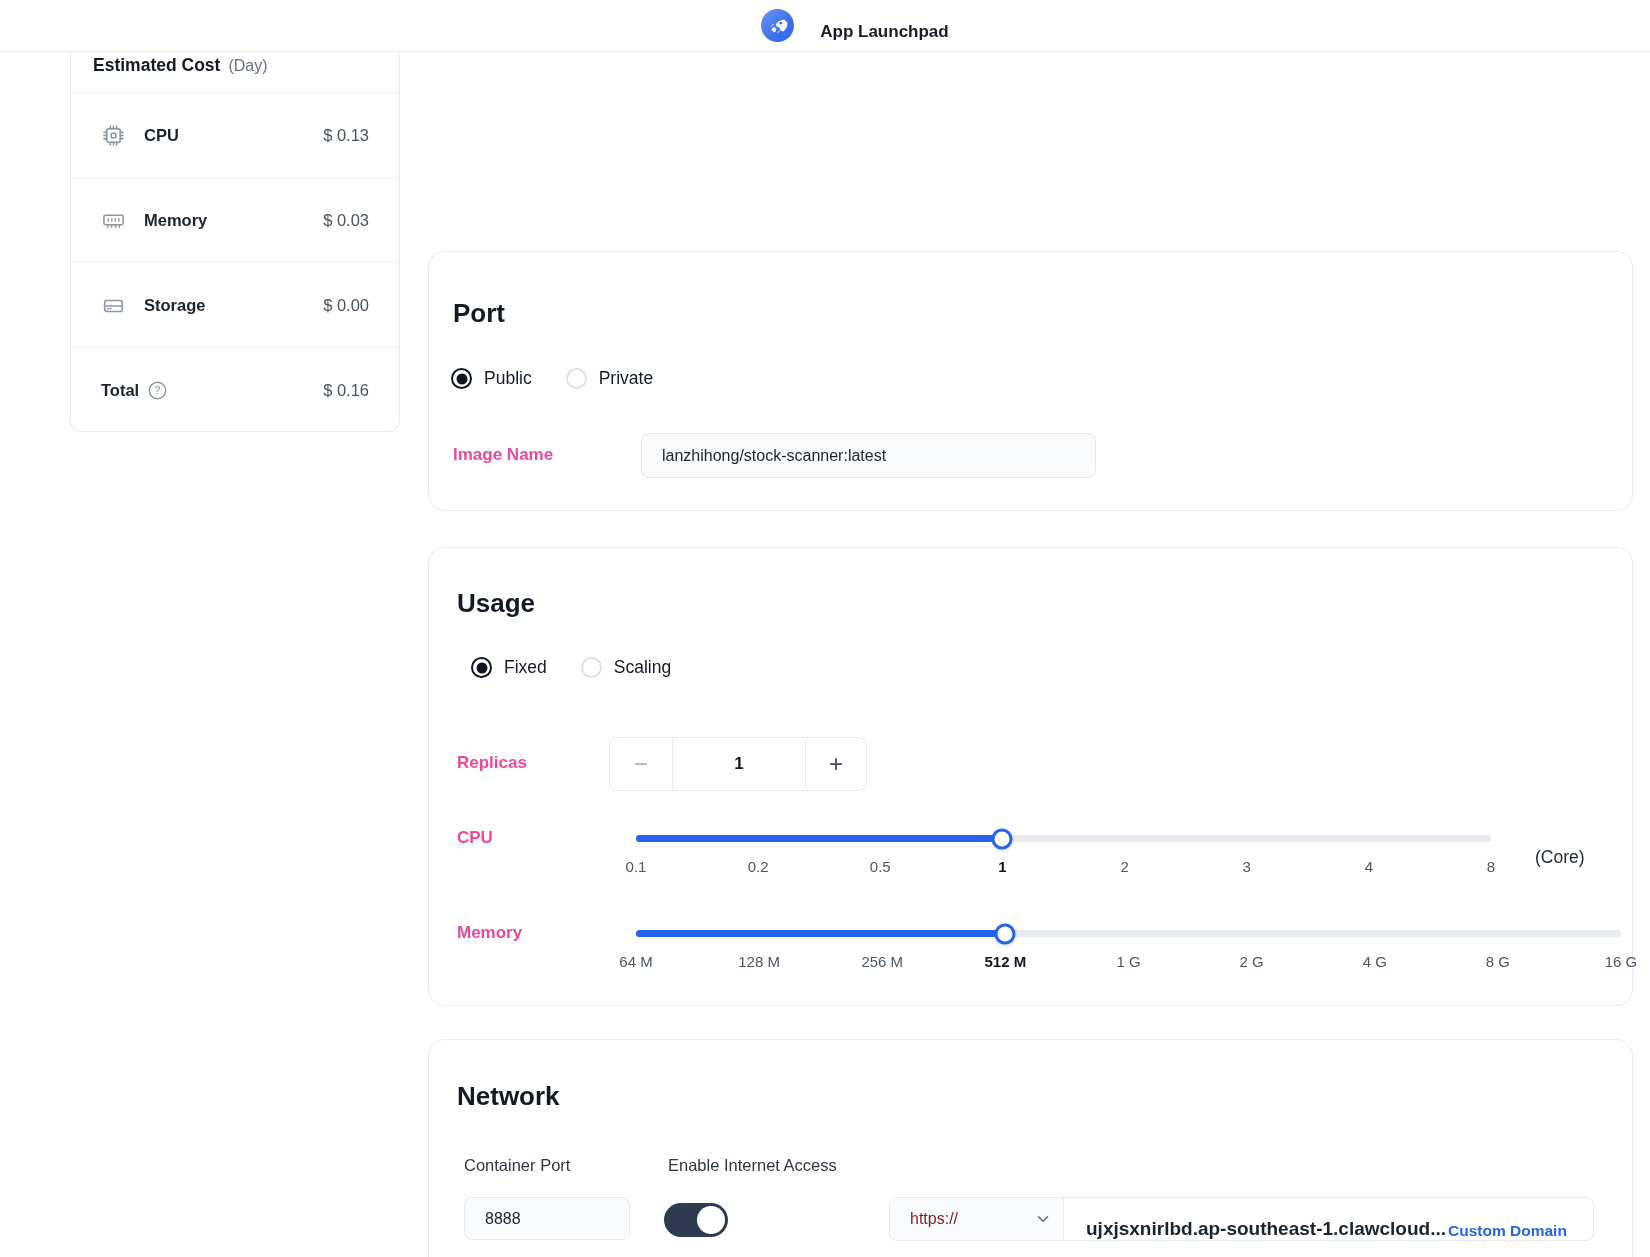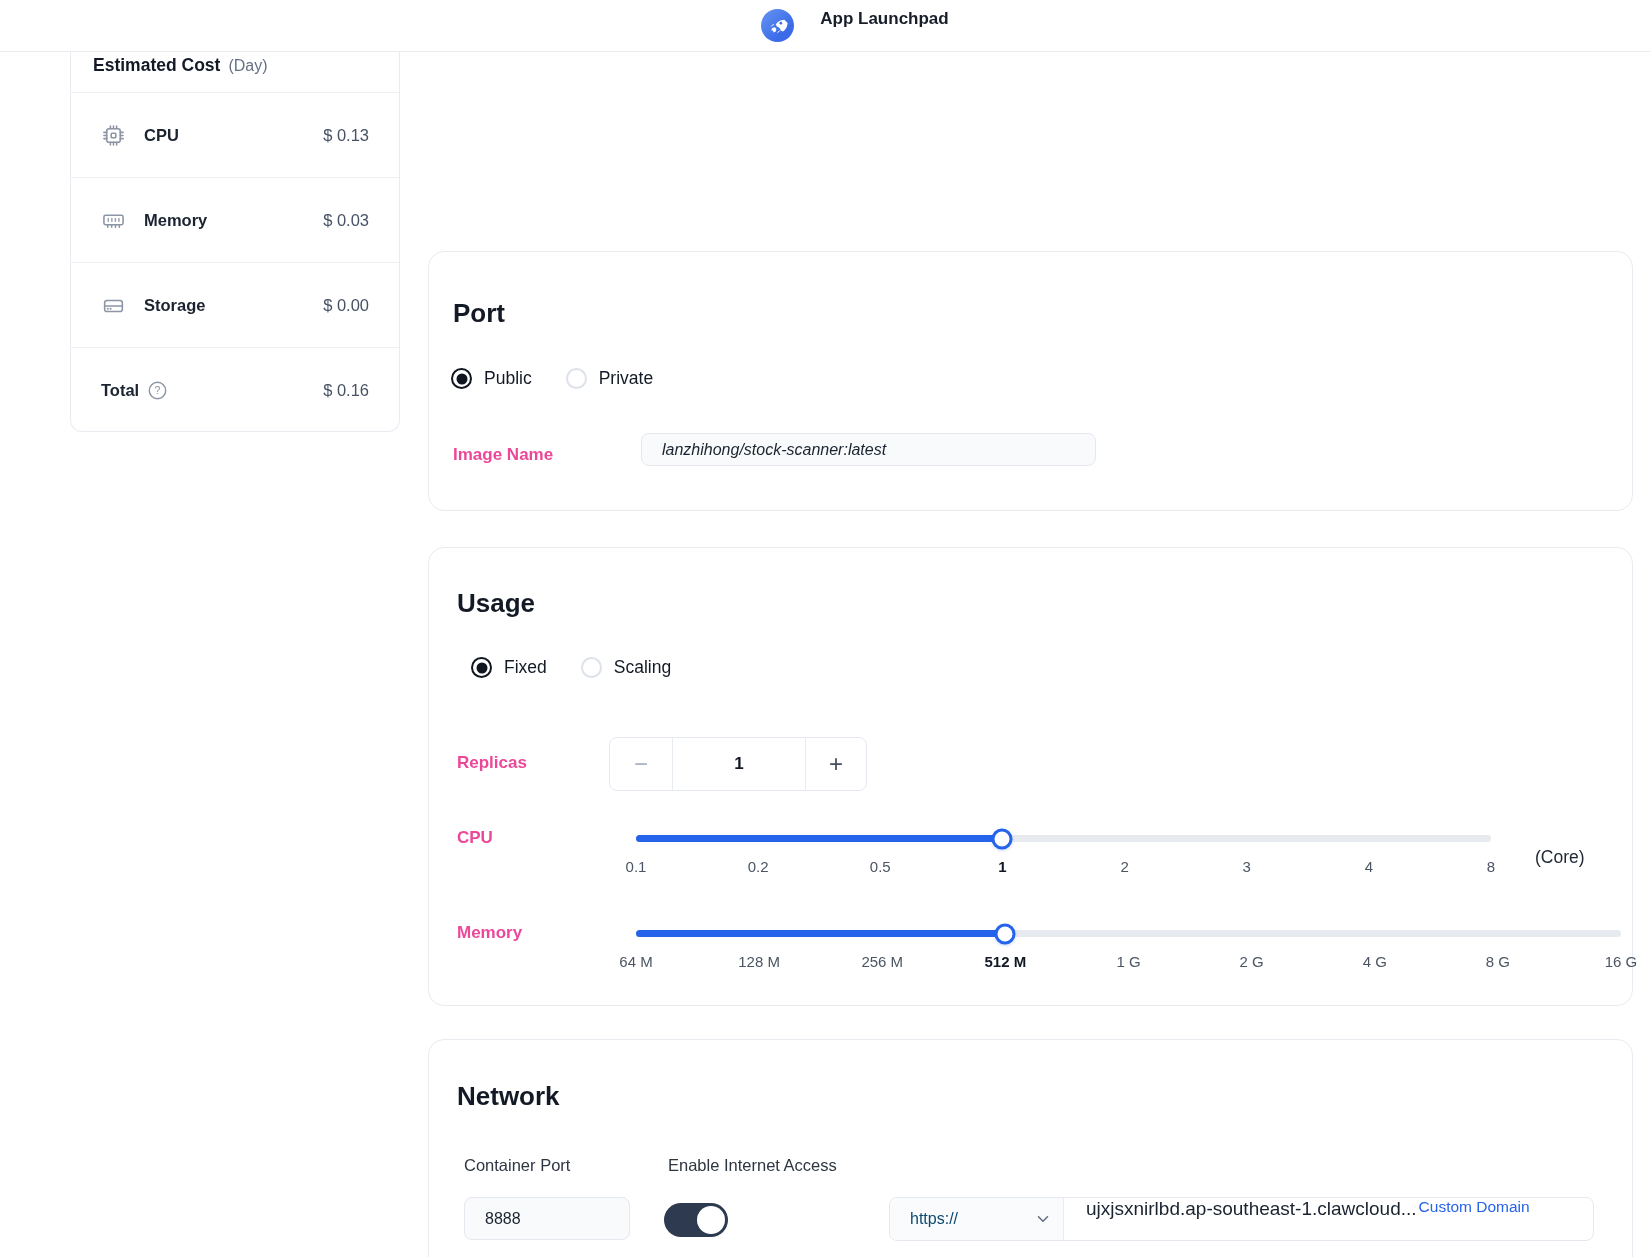--- a/index.html
+++ b/index.html
@@ -4,21 +4,21 @@
 <style>
   * { margin:0; padding:0; box-sizing:border-box; }
   html,body { background:#fff; }
   body { font-family:"Liberation Sans","DejaVu Sans",sans-serif; color:#111824; }
   .canvas { position:relative; width:1650px; height:1257px; overflow:hidden; background:#fff; }
 
   
   .header { position:absolute; left:0; top:0; width:1650px; height:52px;
             border-bottom:1px solid #e8ebf0; background:#fff;
             display:flex; align-items:center; justify-content:center; }
-  .header-inner { display:flex; align-items:flex-start; gap:26px; transform:translateX(30px); }
+  .header-inner { display:flex; align-items:flex-end; gap:26px; transform:translateX(30px); }
   .rocket-badge { width:33px; height:33px; border-radius:50%;
                   background:linear-gradient(135deg,#6795f2 0%,#3b6be8 70%);
                   display:flex; align-items:center; justify-content:center; }
   .app-title { font-size:17px; font-weight:700; color:#171e2a; }
 
   
   .card { position:absolute; background:#fff; border:1px solid #e8ebf0; border-radius:16px; }
   .card.cut-top { border-top:none; border-radius:0 0 16px 16px; }
   .card h2 { position:absolute; left:28px; font-size:26px; font-weight:700; color:#131a26; }
 
@@ -72,23 +72,23 @@
   .tick.sel { font-weight:700; color:#111824; }
   .unit { position:absolute; font-size:17.5px; color:#1f2733; }
 
   
   .toggle { position:absolute; width:64px; height:34px; border-radius:17px; background:#2d3a50; cursor:pointer; }
   .toggle .knob { position:absolute; top:3px; right:3px; width:28px; height:28px; border-radius:50%; background:#fff; }
   .url-control { position:absolute; display:flex; border:1px solid #e5e8ee; border-radius:8px;
                  background:#fff; overflow:hidden; }
   .proto-select { width:174px; background:#fafbfc; border-right:1px solid #e8ebf0;
                   display:flex; align-items:center; padding:0 14px 0 20px; cursor:pointer; }
-  .proto-text { font-size:16px; color:#0c4a6e; }
+  .proto-text { font-size:16px; color:#7f1d1d; }
   .proto-select svg { margin-left:auto; }
-  .domain-wrap { flex:1; display:flex; align-items:flex-start; padding-left:22px; min-width:0; }
+  .domain-wrap { flex:1; display:flex; align-items:flex-end; padding-left:22px; min-width:0;font-weight:bold; }
   .domain-text { font-size:19px; color:#1a2330; white-space:nowrap; }
   .custom-domain { font-size:15.5px; color:#2563eb; white-space:nowrap; margin-left:2px; cursor:pointer; }
 </style>
 </head>
 <body>
 
 <div class="canvas">
 
   <div class="header">
     <div class="header-inner">
@@ -161,21 +161,21 @@
         <span class="radio on"></span>
         <span class="radio-label">Public</span>
       </span>
       <span class="radio-group">
         <span class="radio off"></span>
         <span class="radio-label">Private</span>
       </span>
     </div>
 
     <div class="row-label" style="left:24px; top:193px;">Image Name</div>
-    <input class="text-input" style="position: absolute; left: 212px; top: 181px; width: 455px; height: 33px; font-style: italic;" value="lanzhihong/stock-scanner:latest">
+    <input class="text-input" style="position: absolute; left: 212px; top: 181px; width: 455px; height: 45px;" value="lanzhihong/stock-scanner:latest">
   </div>
 
   <div class="card" style="left:428px; top:547px; width:1205px; height:459px;">
     <h2 style="top:40px;">Usage</h2>
 
     <div class="radio-row" style="left:26px; top:109px;margin-left:16px;">
       <span class="radio-group">
         <span class="radio on"></span>
         <span class="radio-label">Fixed</span>
       </span>

